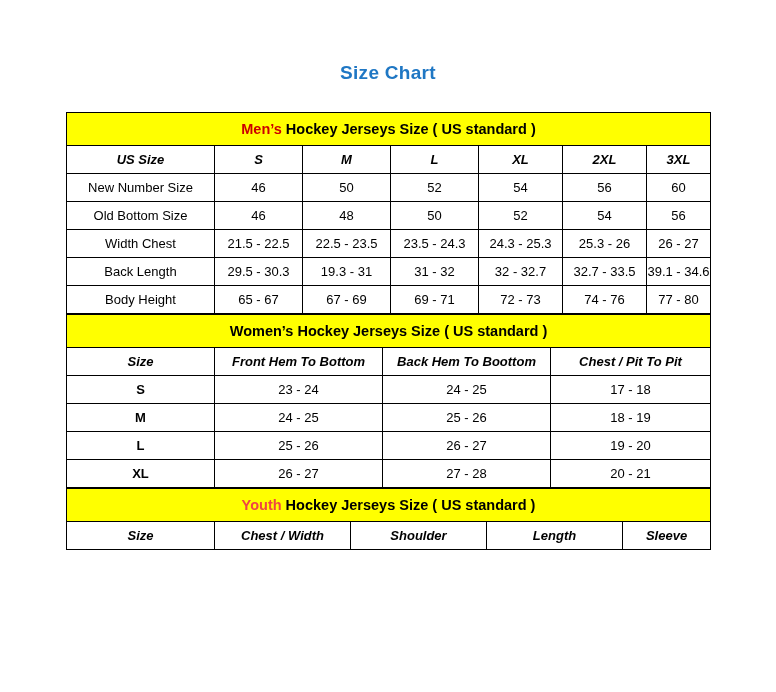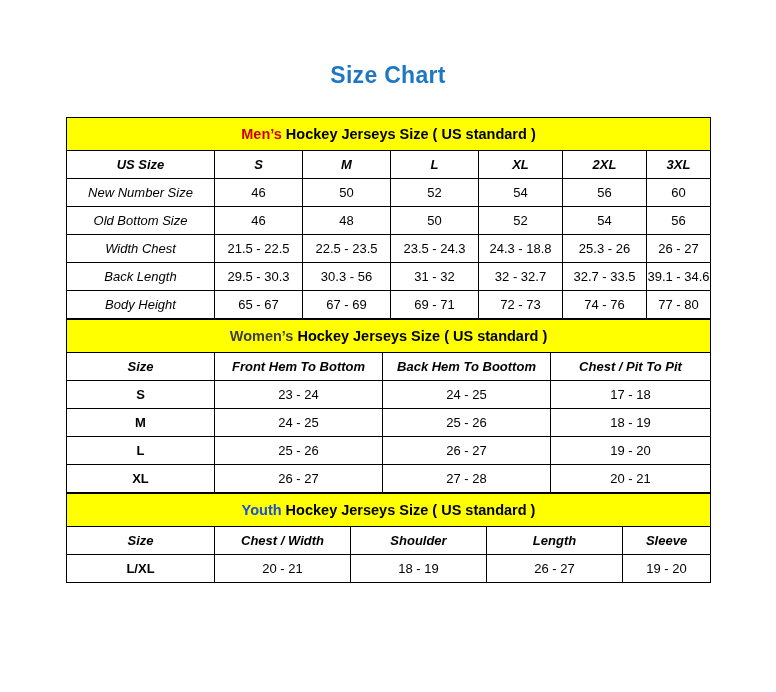--- a/index.html
+++ b/index.html
@@ -16,21 +16,21 @@
   }
   .page {
     position: relative;
     width: 776px;
     height: 692px;
     box-sizing: border-box;
   }
   .title {
     text-align: center;
     color: #1f77c4;
-    font-size: 23px;
+    font-size: 19px;
     font-weight: bold;
     letter-spacing: 0.3px;
     padding-top: 62px;
     padding-bottom: 0;
     margin: 0;
   }
   .tables-wrap {
     margin: 0 auto;
     width: 644px;
     padding-top: 28px;
@@ -54,30 +54,29 @@
     overflow: hidden;
   }
   table.chart td.banner {
     background: #ffff00;
     font-size: 14.5px;
     font-weight: bold;
     height: 32px;
     line-height: 32px;
   }
   .banner .accent-men { color: #cc0000; }
-  .banner .accent-women { color: #404040; margin-top: 38px; }
-  .banner .accent-youth { color: #1d4ed8; }
+  .banner .accent-women { color: #000000; margin-top: 38px; }
+  .banner .accent-youth { color: #ef4444; }
   .banner .rest { color: #000000; }
   table.chart td.hdr {
     font-weight: bold;
     font-style: italic;
   }
   table.chart td.rowlabel {
     font-weight: normal;
-    font-style: italic;
   }
   table.chart td.rowlabel-bold {
     font-weight: bold;
   }
 </style>
 </head>
 <body>
 
 <div class="page">
 
@@ -124,28 +123,28 @@
           <td>50</td>
           <td>52</td>
           <td>54</td>
           <td>56</td>
         </tr>
         <tr>
           <td class="rowlabel">Width Chest</td>
           <td>21.5 - 22.5</td>
           <td>22.5 - 23.5</td>
           <td>23.5 - 24.3</td>
-          <td>24.3 - 18.8</td>
+          <td>24.3 - 25.3</td>
           <td>25.3 - 26</td>
           <td>26 - 27</td>
         </tr>
         <tr>
           <td class="rowlabel">Back Length</td>
           <td>29.5 - 30.3</td>
-          <td>30.3 - 56</td>
+          <td>19.3 - 31</td>
           <td>31 - 32</td>
           <td>32 - 32.7</td>
           <td>32.7 - 33.5</td>
           <td>39.1 - 34.6</td>
         </tr>
         <tr>
           <td class="rowlabel">Body Height</td>
           <td>65 - 67</td>
           <td>67 - 69</td>
           <td>69 - 71</td>
@@ -212,24 +211,17 @@
         <tr>
           <td class="banner" colspan="5"><span class="accent-youth">Youth</span><span class="rest"> Hockey Jerseys Size ( US standard )</span></td>
         </tr>
         <tr>
           <td class="hdr">Size</td>
           <td class="hdr">Chest / Width</td>
           <td class="hdr">Shoulder</td>
           <td class="hdr">Length</td>
           <td class="hdr">Sleeve</td>
         </tr>
-        <tr>
-          <td class="rowlabel-bold">L/XL</td>
-          <td>20 - 21</td>
-          <td>18 - 19</td>
-          <td>26 - 27</td>
-          <td>19 - 20</td>
-        </tr>
       </tbody>
     </table>
 
   </div>
 </div>
 
 </body></html>

